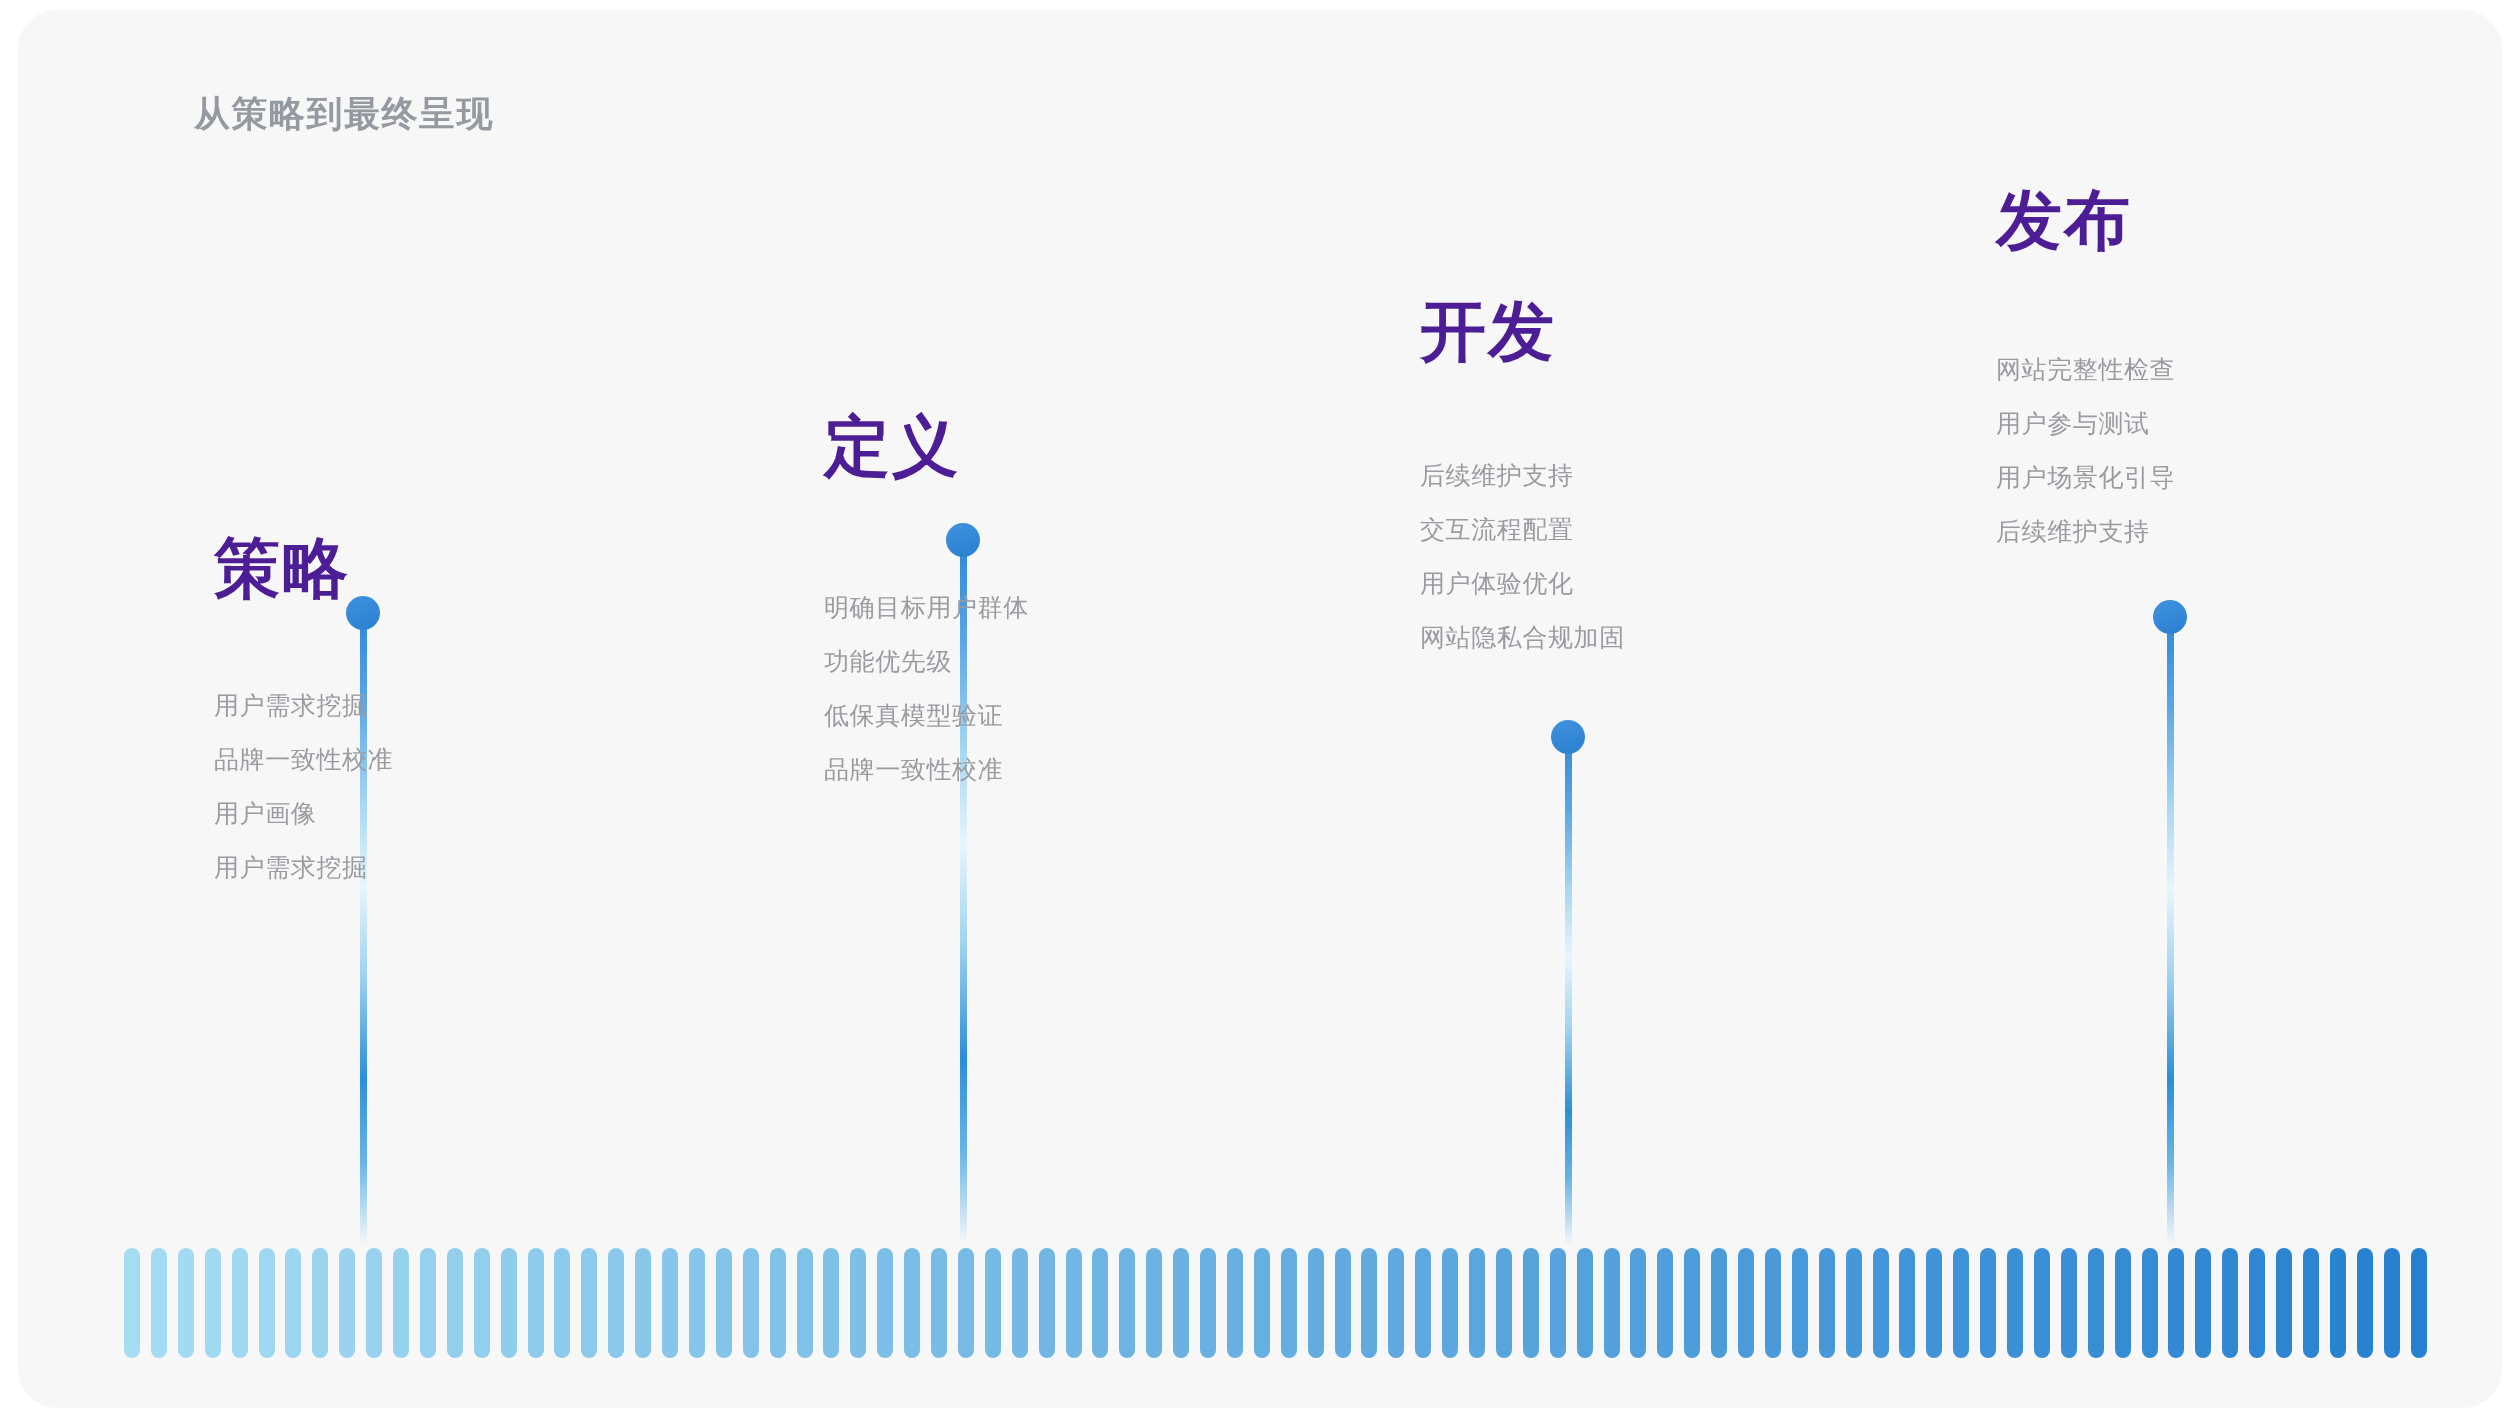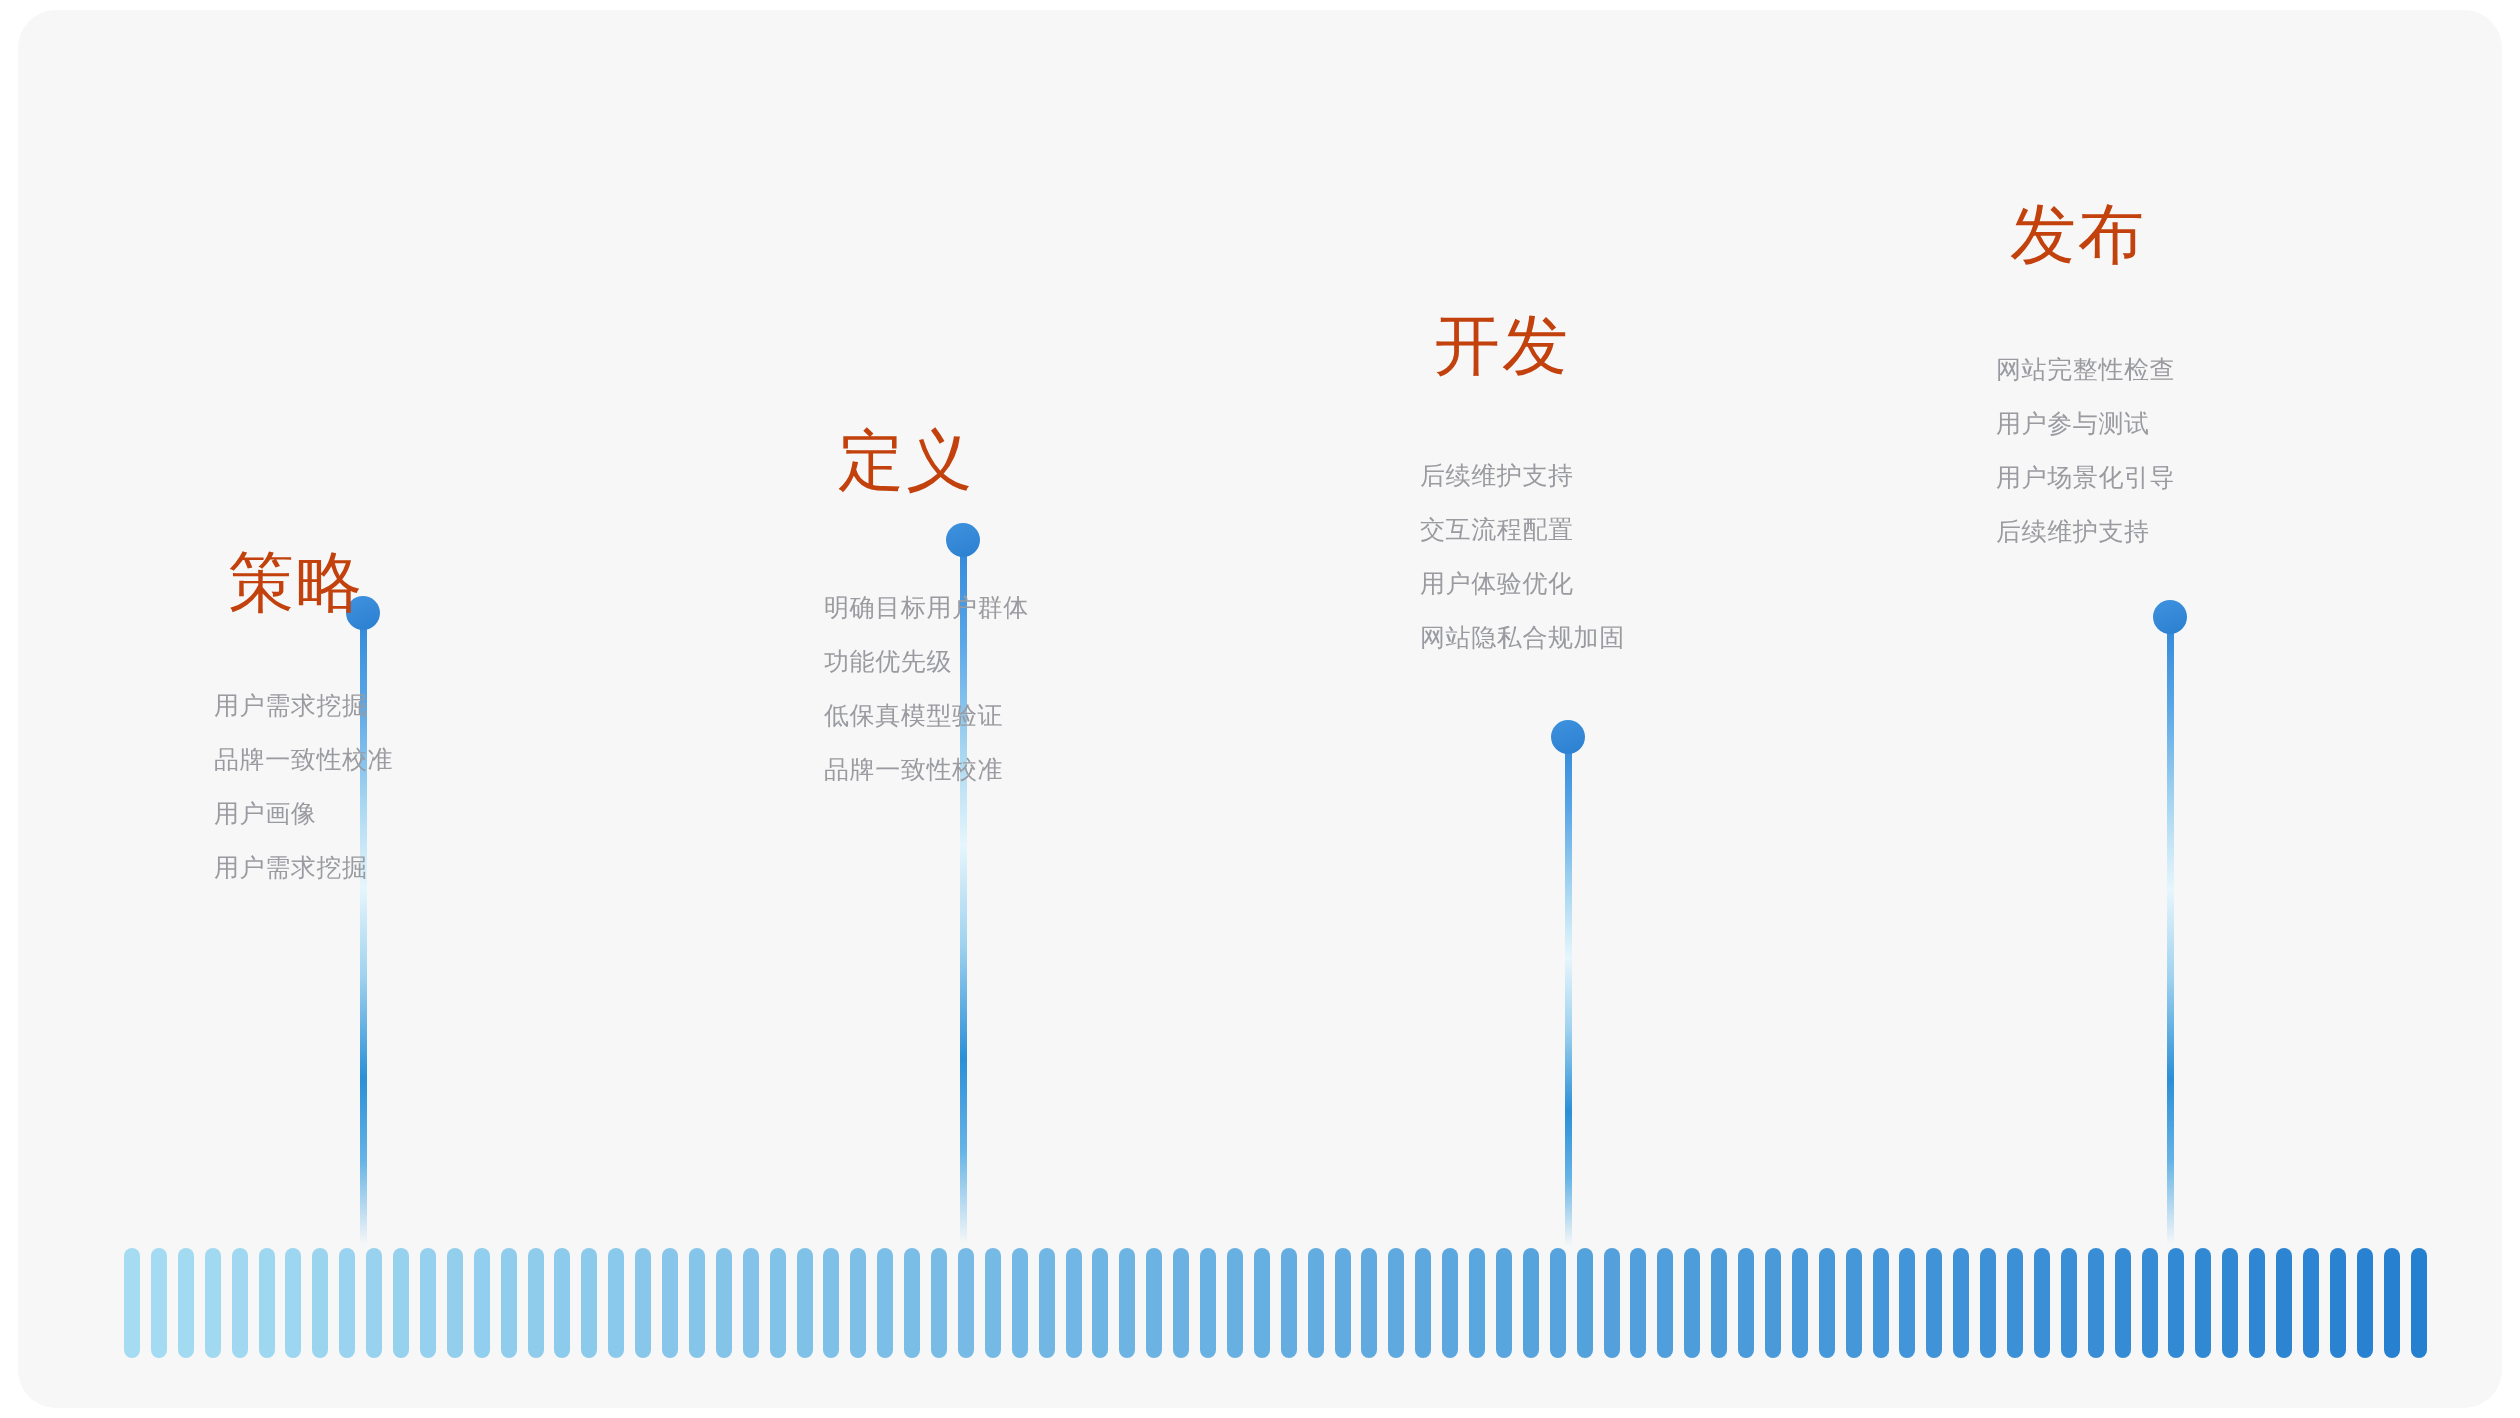--- a/index.html
+++ b/index.html
@@ -45,26 +45,26 @@
     line-height: 52px;
     white-space: nowrap;
   }
 
   
   .milestone {
     position: absolute;
   }
   .ms-title {
     font-size: 66px;
-    font-weight: 400;
-    color: #c2410c;
+    font-weight: 700;
+    color: #4c1d95;
     line-height: 76px;
     letter-spacing: 2px;
     white-space: nowrap;
-    margin: 14px;
+    margin: 0;
   }
   .ms-list {
     margin: 0;
     padding: 0;
     list-style: none;
   }
   .ms-item {
     font-size: 25px;
     font-weight: 400;
     color: #9a9ba0;
@@ -113,20 +113,21 @@
     border-radius: 8px;
   }
 </style>
 </head>
 <body>
 
 <div id="stage">
   <div class="card">
 
     <div class="headline">
+      <div class="headline-line">从策略到最终呈现</div>
     </div>
 
     <div class="ticks" id="ticks">
         <div class="tick" style="left: 0px; background: rgb(165, 220, 242);"></div>
         <div class="tick" style="left: 26.9px; background: rgb(164, 219, 242);"></div>
         <div class="tick" style="left: 53.8px; background: rgb(162, 218, 241);"></div>
         <div class="tick" style="left: 80.7px; background: rgb(161, 217, 241);"></div>
         <div class="tick" style="left: 107.6px; background: rgb(159, 216, 240);"></div>
         <div class="tick" style="left: 134.5px; background: rgb(158, 215, 240);"></div>
         <div class="tick" style="left: 161.4px; background: rgb(156, 214, 240);"></div>

